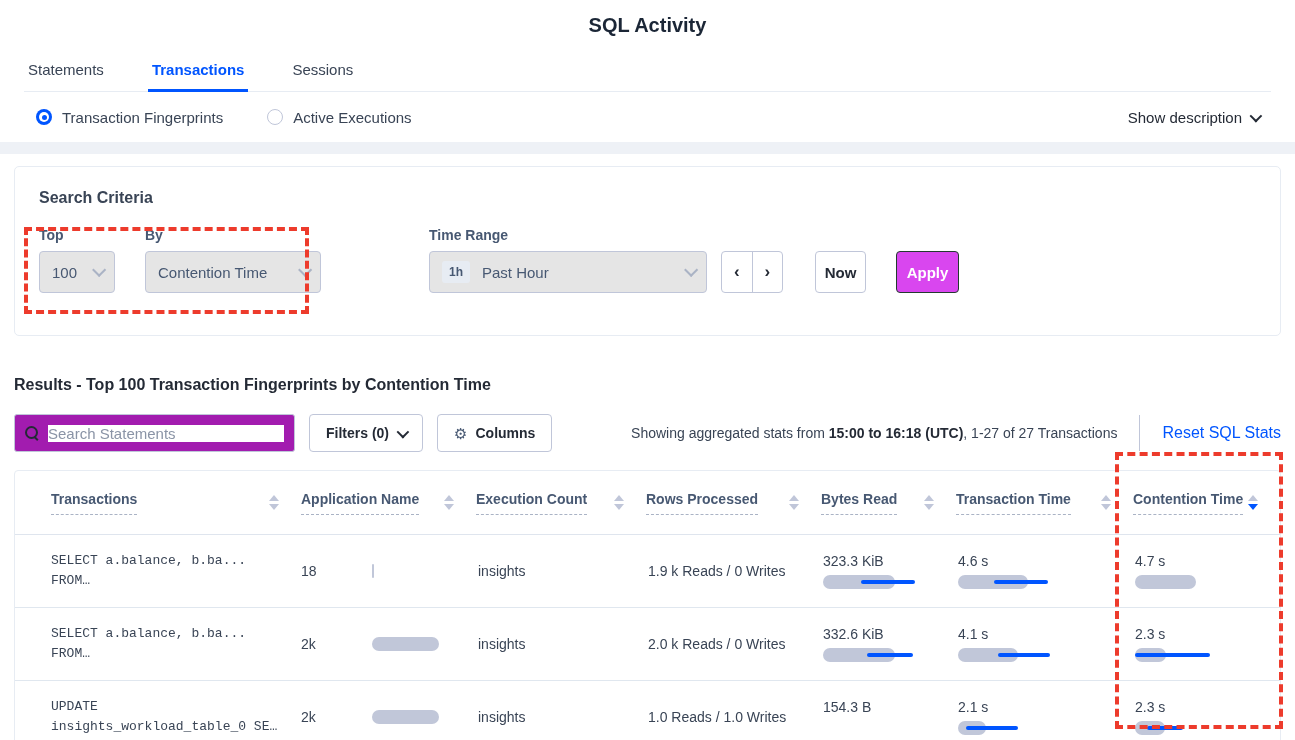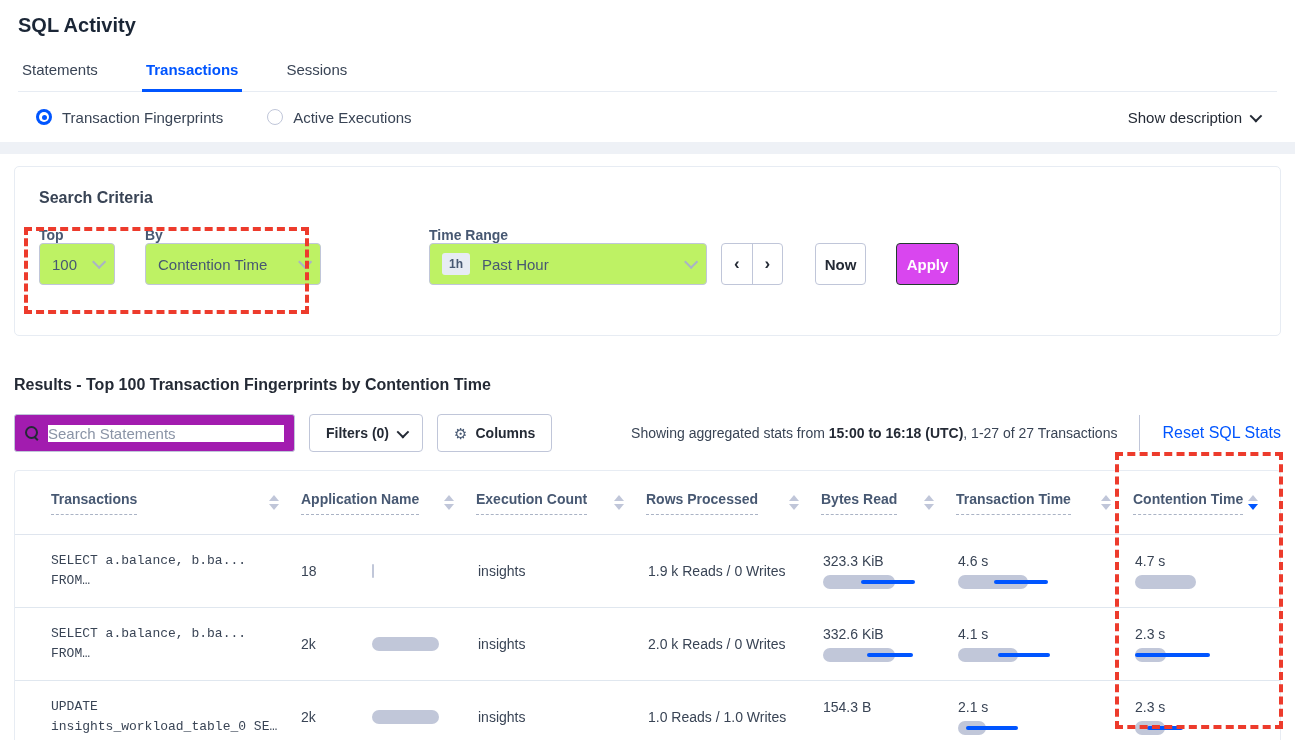--- a/index.html
+++ b/index.html
@@ -1,20 +1,20 @@
 <!DOCTYPE html>
 <html><head>
 <meta charset="utf-8">
 <style>
   * { margin:0; padding:0; box-sizing:border-box; }
   html,body { width:1295px; height:740px; overflow:hidden; background:#fff;
     font-family:"Liberation Sans","DejaVu Sans",sans-serif; color:#394455; }
 
   
-  .page-header { padding:12px 18px 0; }
+  .page-header { padding:12px 24px 0;text-align:center; }
   .page-title { font-size:20px; font-weight:bold; color:#1b2636; padding:2px 0 14px; }
   .tabs { display:flex; gap:40px; border-bottom:1px solid #e7ecf3; padding:0 0 0 0; }
   .tab { font-size:15px; color:#394455; padding:10px 4px 13px; cursor:pointer; position:relative; }
   .tab.active { color:#0055ff; font-weight:bold; }
   .tab.active:after { content:""; position:absolute; left:0; right:0; bottom:-1px; height:3px; background:#0055ff; }
 
   
   .mode-row { display:flex; align-items:center; height:62px; padding:0 36px;
     border-bottom:12px solid #eef1f6; justify-content:space-between; }
   .mode-left { display:flex; align-items:center; gap:44px; }
@@ -24,22 +24,22 @@
   .radio.on:before { content:""; position:absolute; left:3px; top:3px; width:10px; height:10px; border-radius:50%; background:#fff; }
   .radio.on:after { content:""; position:absolute; left:5.5px; top:5.5px; width:5px; height:5px; border-radius:50%; background:#0055ff; }
   .radio.off { background:#fff; border:1px solid #c0c6d9; }
   .show-desc { display:flex; align-items:center; gap:8px; font-size:15px; color:#242a35; cursor:pointer; }
 
   
   .criteria-card { margin:12px 14px 0; border:1px solid #e7ecf3; border-radius:5px; height:170px; padding:22px 24px; position:relative; background:#fff; }
   .criteria-heading { font-size:16px; font-weight:bold; color:#394455; }
   .criteria-row { display:flex; margin-top:20px; align-items:flex-end; }
   .field { display:flex; flex-direction:column; }
-  .field-label { font-size:14px; font-weight:bold; color:#475872; margin-bottom:0; }
-  .select { height:42px; border:1px solid #c0c6d9; border-radius:4px; background:#bef264;
+  .field-label { font-size:14px; font-weight:bold; color:#475872; margin-bottom:8px; }
+  .select { height:42px; border:1px solid #c0c6d9; border-radius:4px; background:#e5e5e5;
     display:flex; align-items:center; justify-content:space-between; padding:0 12px; font-size:15px; color:#475872; cursor:pointer; }
   .chev { width:10px; height:10px; border-right:2px solid #aab3c5; border-bottom:2px solid #aab3c5;
     transform:rotate(45deg) translateY(-3px); }
   .f-top { width:76px; margin-right:30px; }
   .f-by  { width:176px; margin-right:108px; }
   .f-time { width:278px; }
   .time-select .left { display:flex; align-items:center; gap:12px; }
   .time-badge { background:#e7ecf3; border-radius:3px; font-size:12px; font-weight:bold; color:#475872; padding:4px 7px; }
   .btn { border:1px solid #c0c6d9; border-radius:4px; background:#fff; height:42px;
     display:flex; align-items:center; justify-content:center; font-size:15px; font-weight:bold; color:#242a35; cursor:pointer; }

